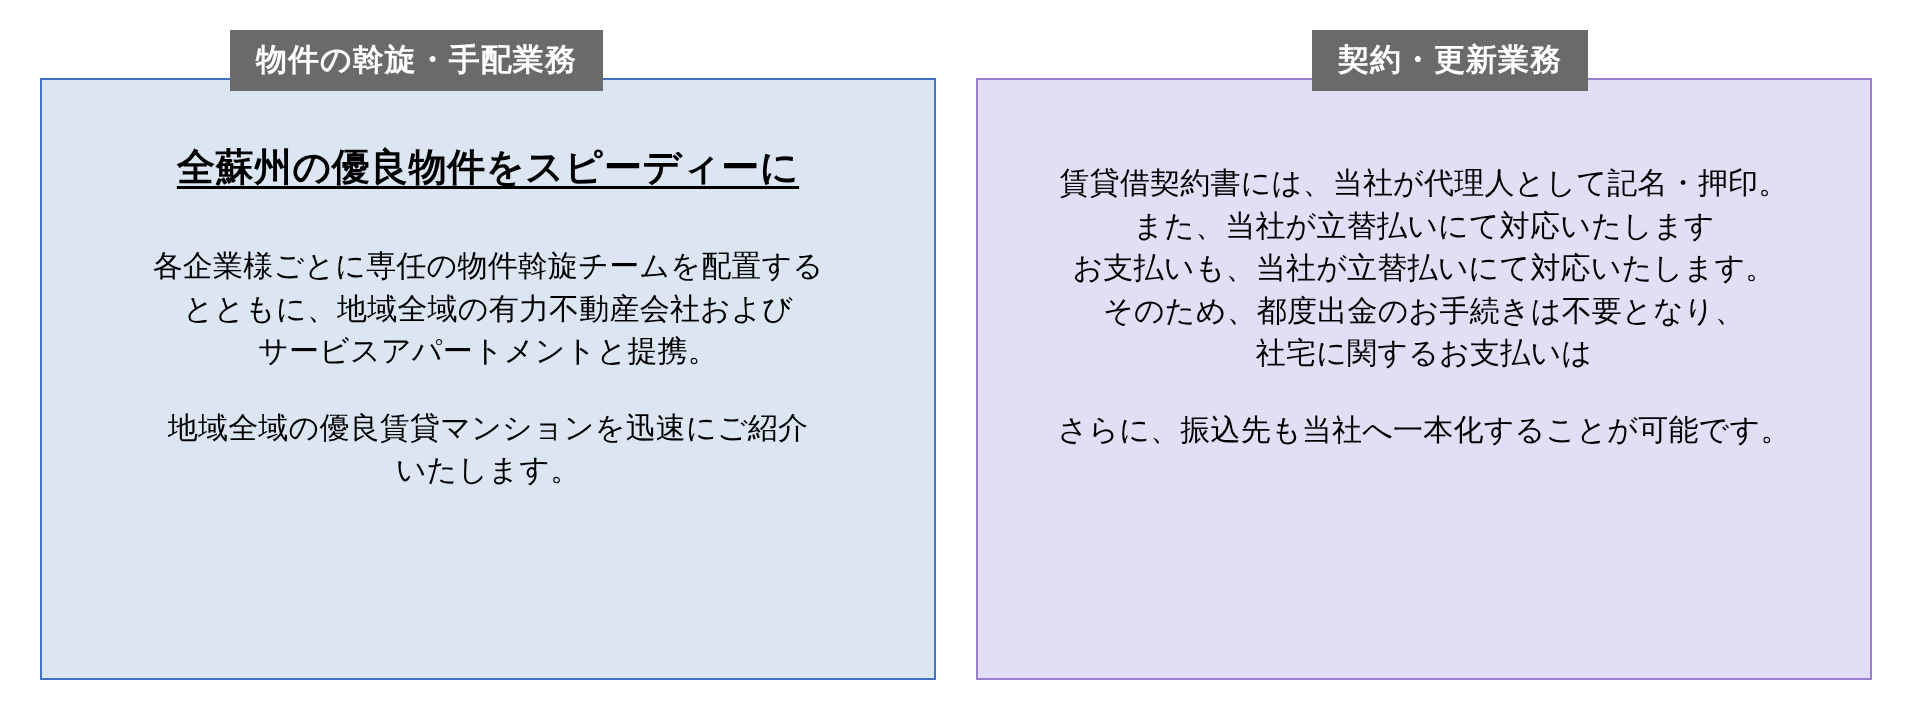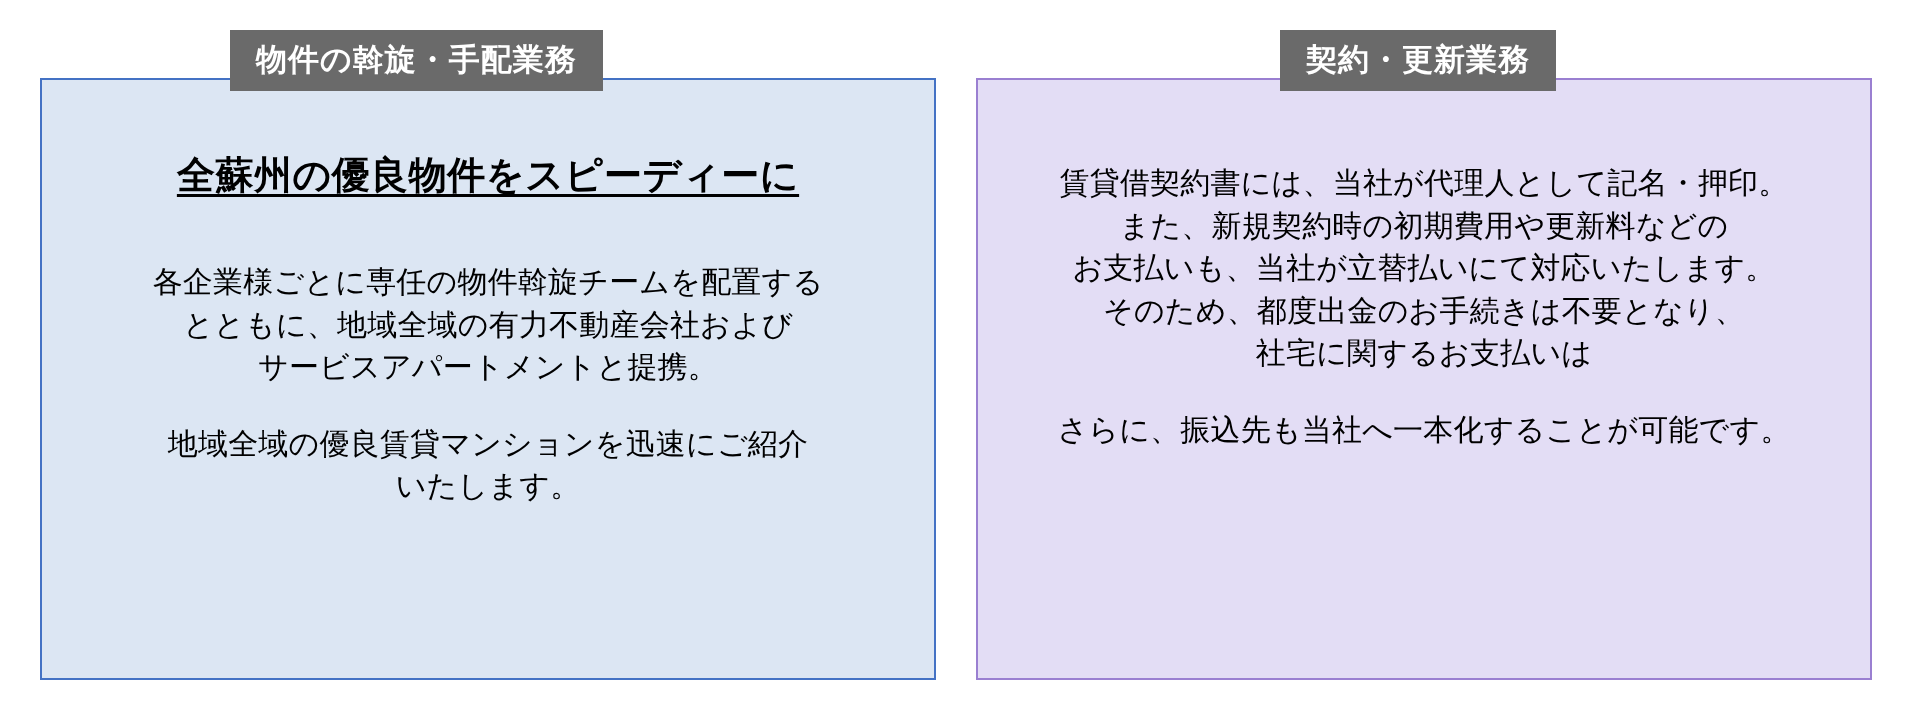--- a/index.html
+++ b/index.html
@@ -68,36 +68,36 @@
     line-height: 1;
     letter-spacing: 1px;
     padding: 14px 26px 16px 26px;
     white-space: nowrap;
     z-index: 5;
   }
   #ribbon-left {
     left: 190px;
   }
   #ribbon-right {
-    left: 304px;
+    left: 336px;
   }
 
   
   .content {
     position: relative;
     z-index: 2;
     padding: 0 26px;
   }
   .heading {
     font-size: 38px;
     font-weight: bold;
     text-decoration: underline;
     text-underline-offset: 6px;
     letter-spacing: 0.5px;
-    margin: 16px;
+    margin: 8px;
   }
   .para {
     font-size: 30px;
     line-height: 1.42;
     margin: 0;
     letter-spacing: 0.2px;
   }
   .para b {
     font-weight: bold;
   }
@@ -136,21 +136,21 @@
   <section class="panel" id="panel-right">
     <div class="panel-body"></div>
 
     <div class="ribbon" id="ribbon-right">契約・更新業務</div>
 
     <div class="content">
 
       <div class="gap-md"></div>
 
       <p class="para">賃貸借契約書には、当社が代理人として記名・押印。</p>
-      <p class="para">また、新規契約時の初期費用や更新料などの</p>
+      <p class="para">また、当社が立替払いにて対応いたします</p>
       <p class="para">お支払いも、当社が立替払いにて対応いたします。</p>
       <p class="para">そのため、都度出金のお手続きは不要となり、</p>
       <p class="para">社宅に関するお支払いは</p>
 
 
       <div class="gap-md"></div>
 
       <p class="para">さらに、振込先も当社へ一本化することが可能です。</p>
     </div>
   </section>

